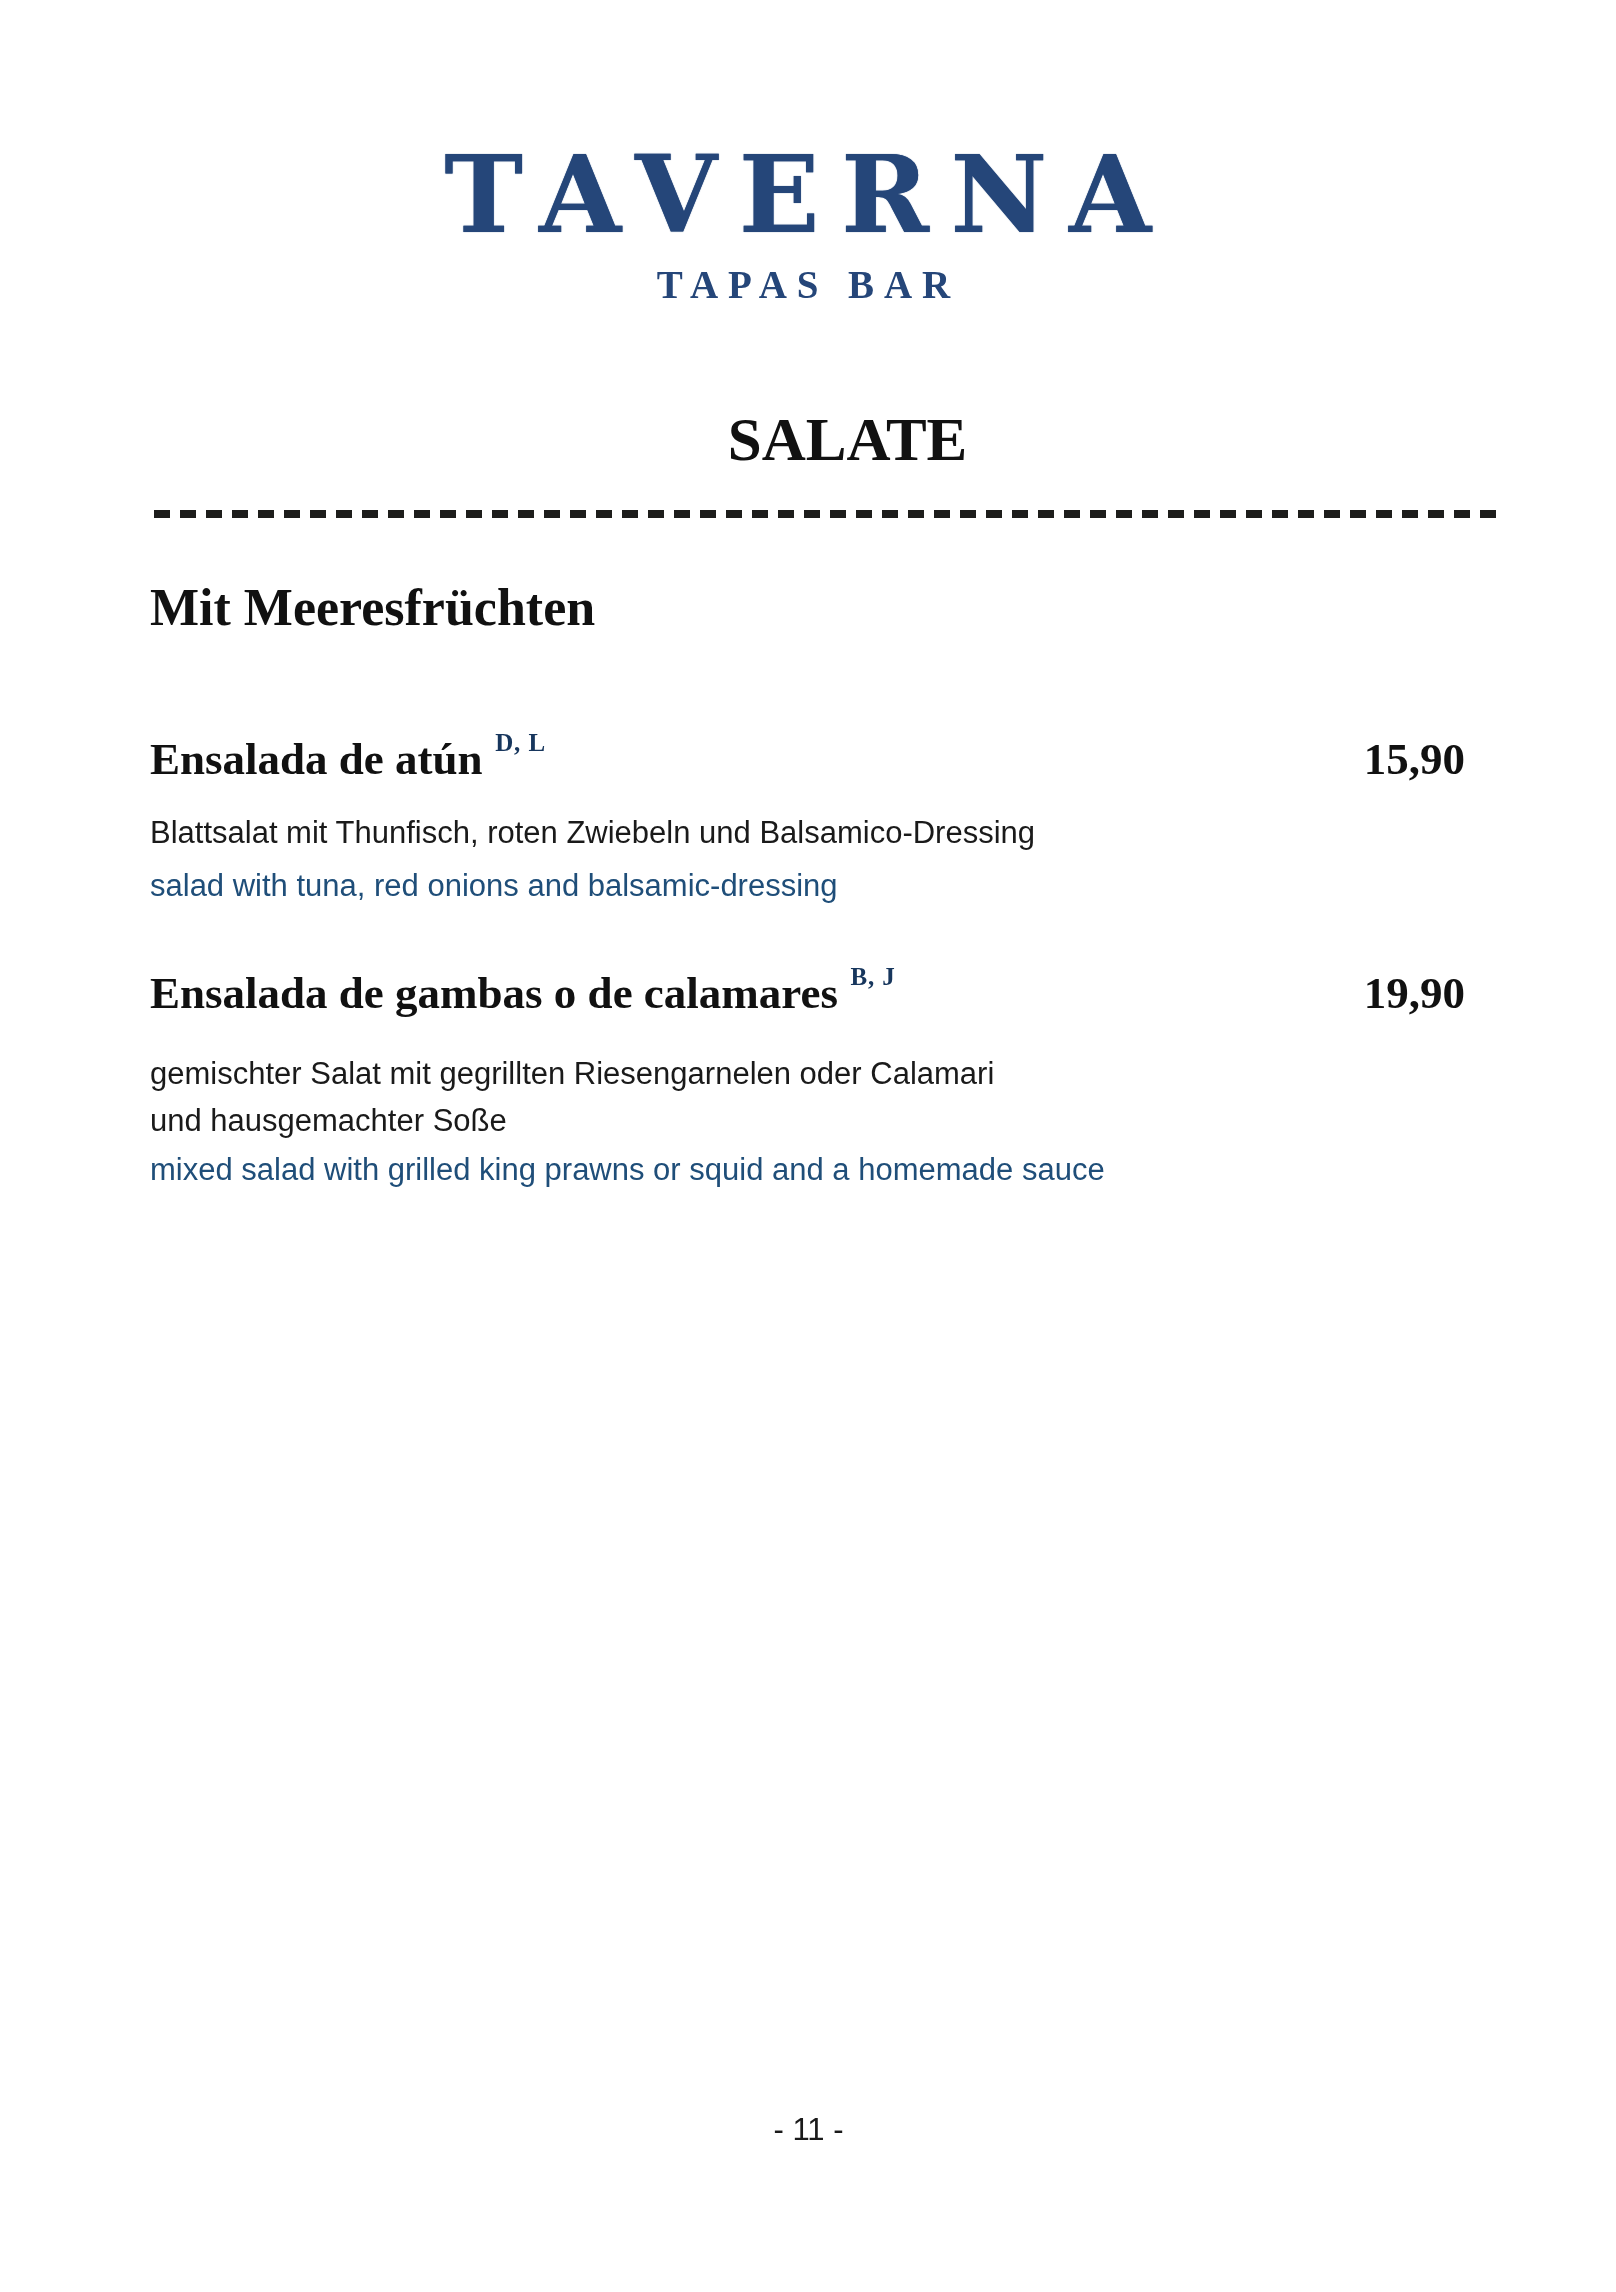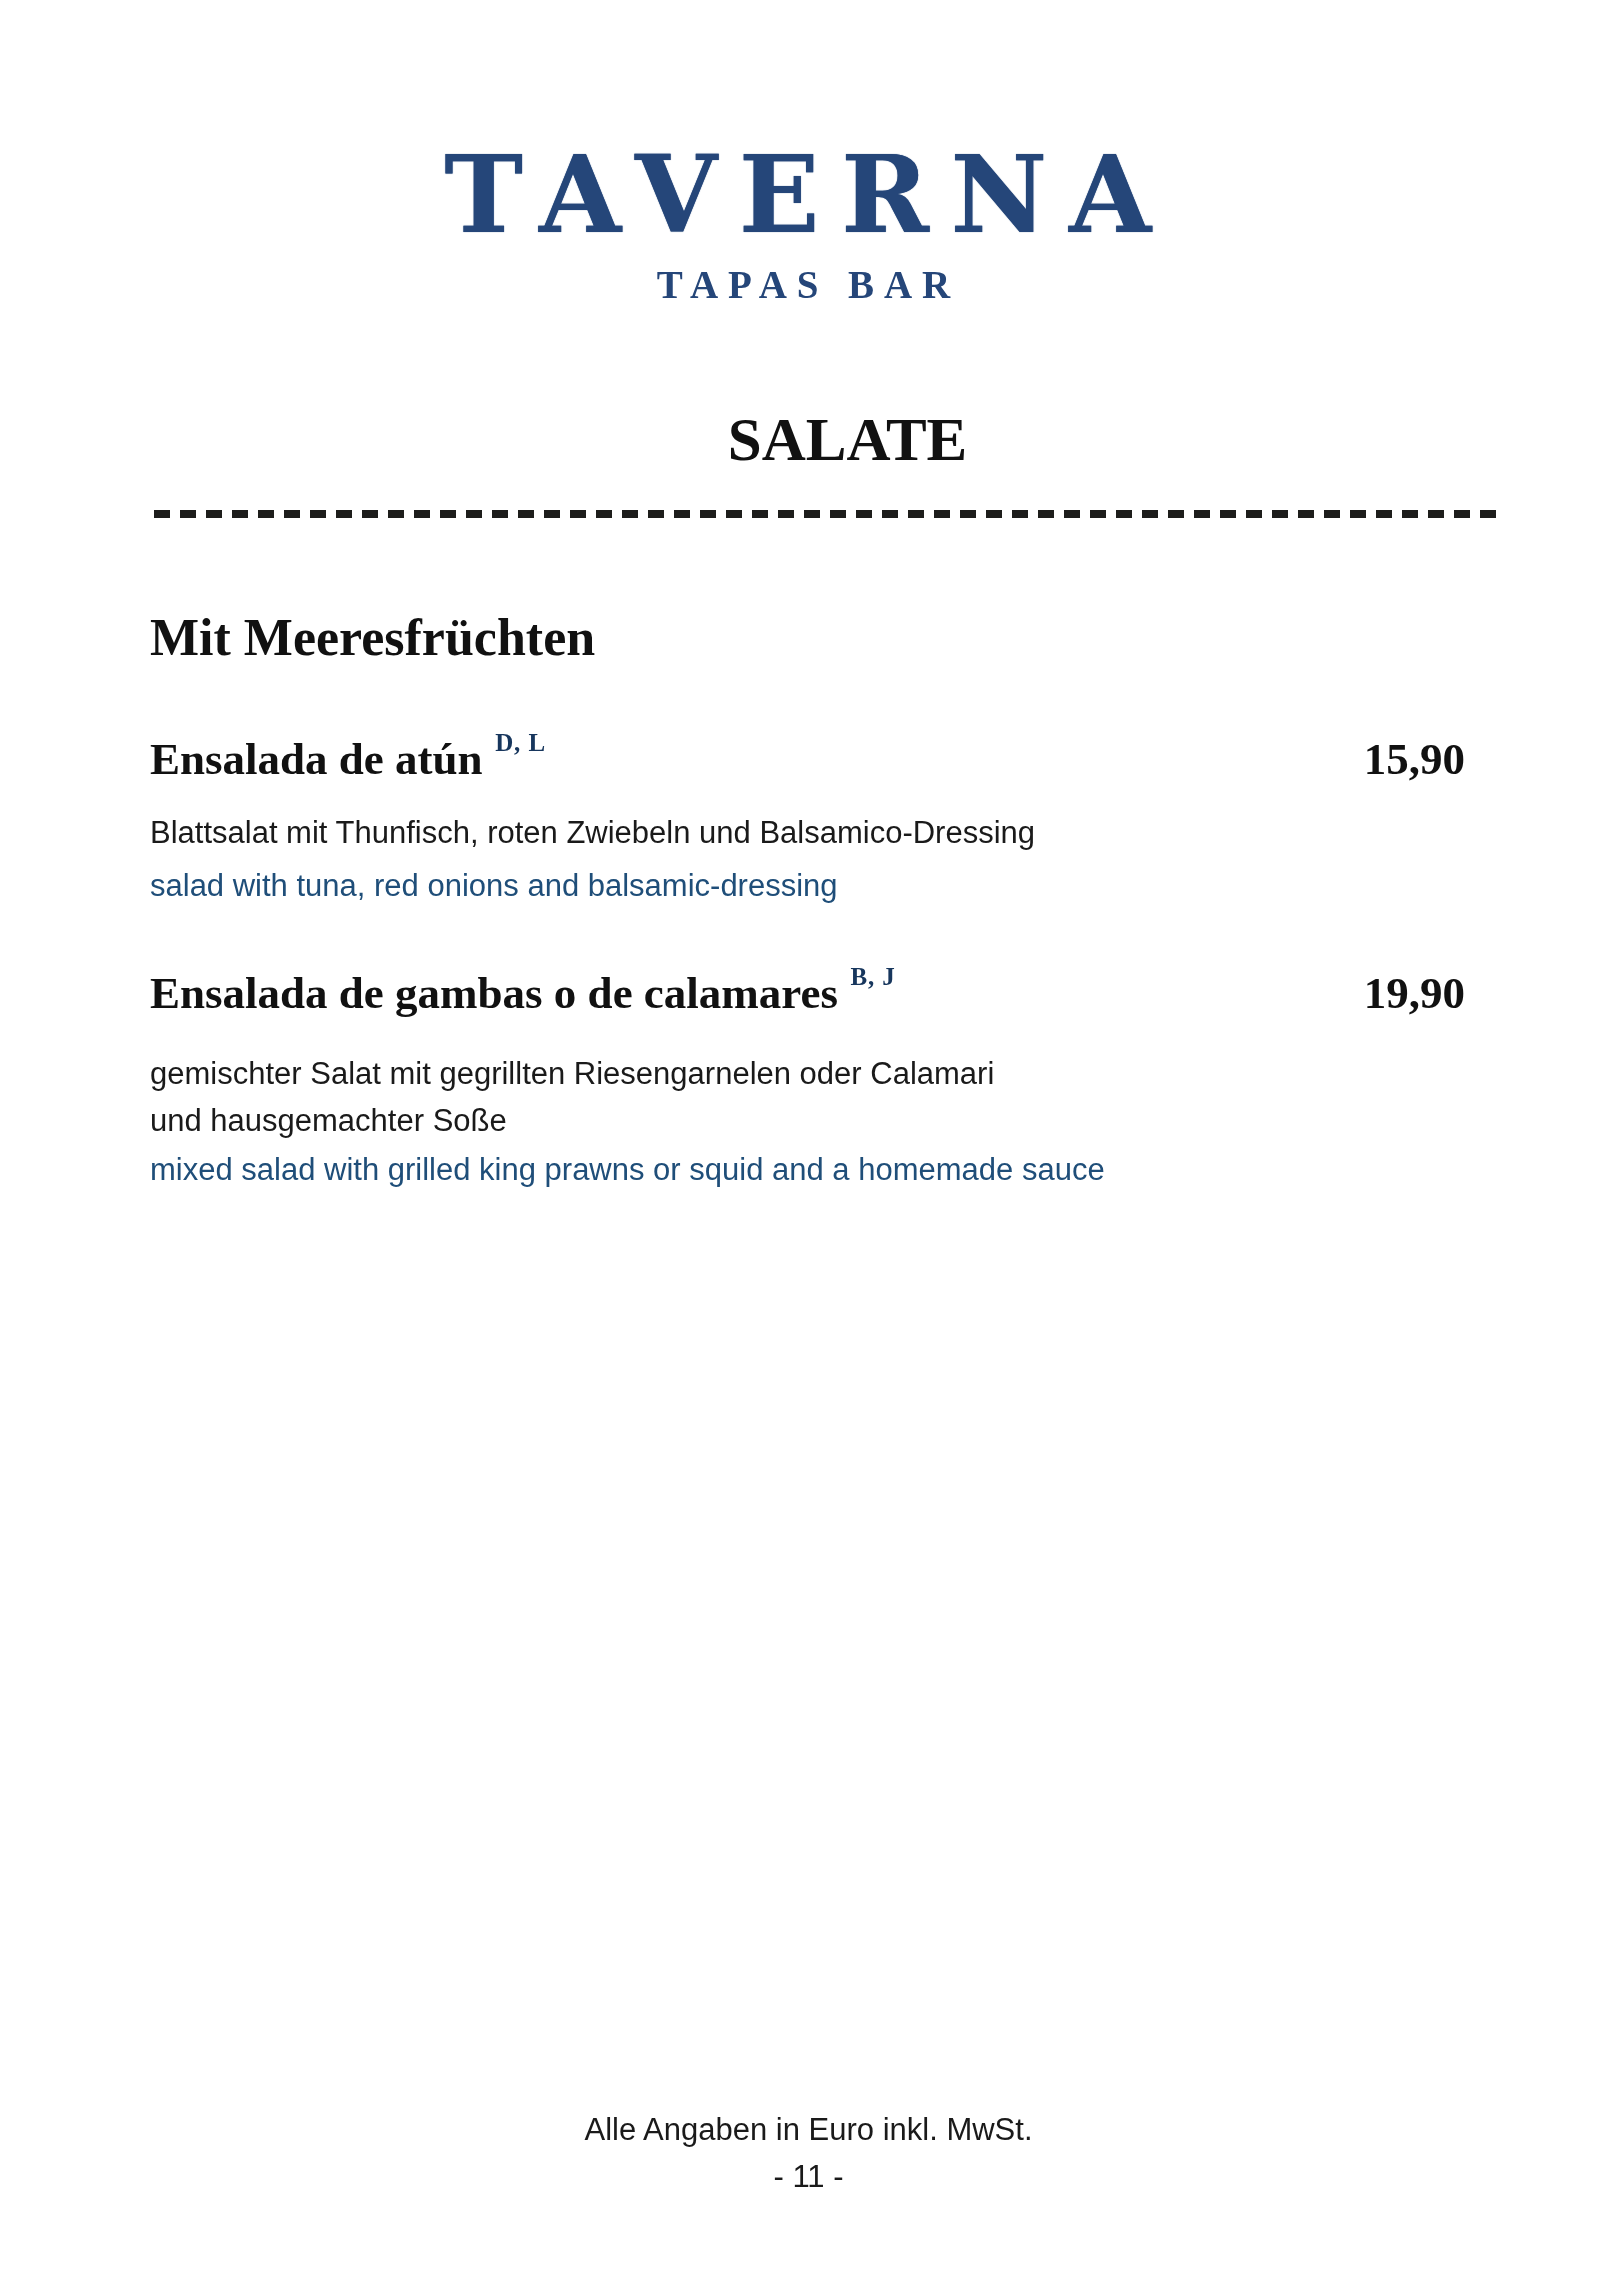--- a/index.html
+++ b/index.html
@@ -61,21 +61,21 @@
     top: 510px;
     left: 154px;
     width: 1348px;
     height: 8px;
     background: repeating-linear-gradient(to right, #1d1d1b 0px, #1d1d1b 16px, transparent 16px, transparent 26px);
   }
 
   
   .subsection-title {
     position: absolute;
-    top: 608px;
+    top: 578px;
     left: 150px;
     font-weight: bold;
     font-size: 52px;
     color: #111111;
   }
 
   
   .item-row {
     position: absolute;
     left: 150px;
@@ -166,18 +166,17 @@
     </span>
     <span class="item-price">19,90</span>
   </div>
   <div class="desc desc-en desc-en-2">mixed salad with grilled king prawns or squid and a homemade sauce</div>
   <div class="desc desc-de-2">
     <div>gemischter Salat mit gegrillten Riesengarnelen oder Calamari</div>
     <div>und hausgemachter Soße</div>
   </div>
 
   <div class="footer">
-    <div>Alle Angaben in Euro inkl. MwSt.</div>
     <div>- 11 -</div>
   </div>
 
 </div>
 
 
 </body></html>

